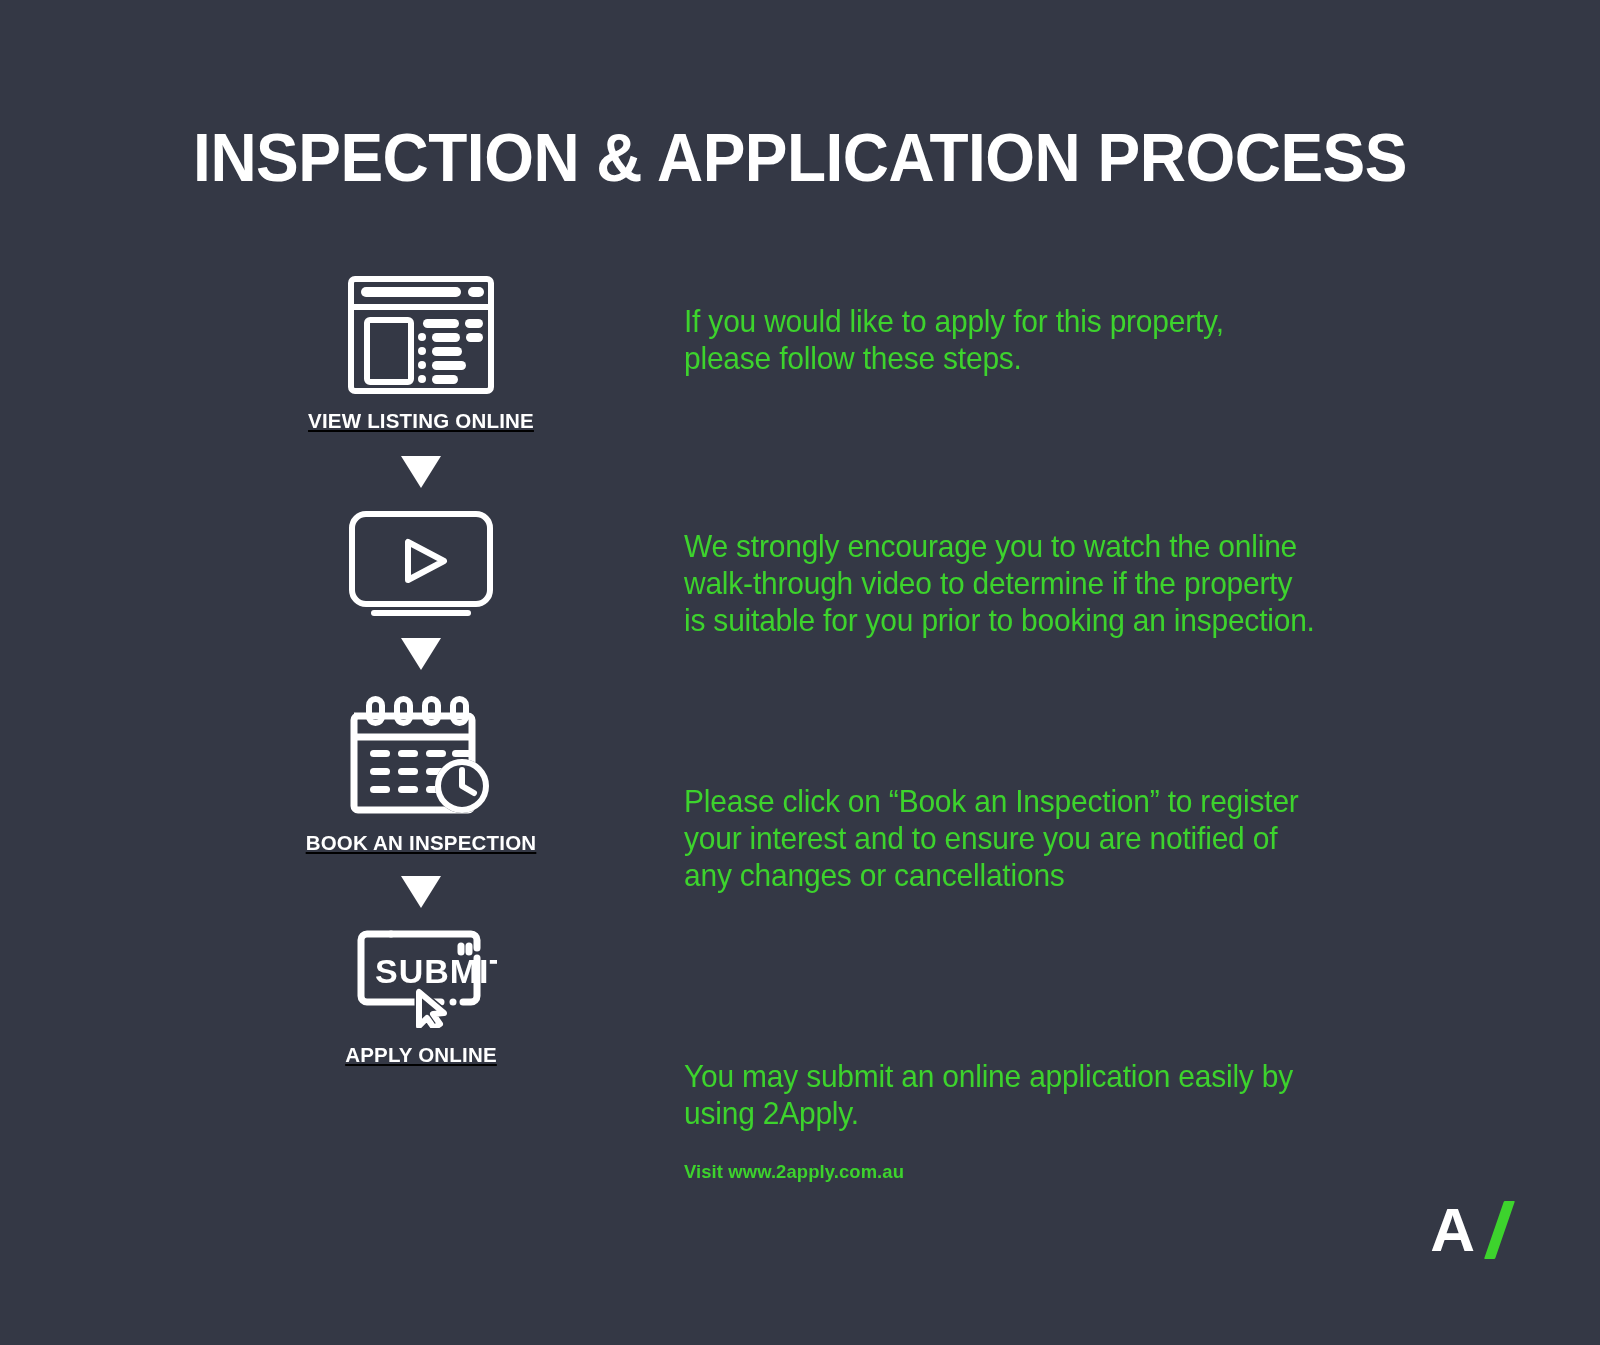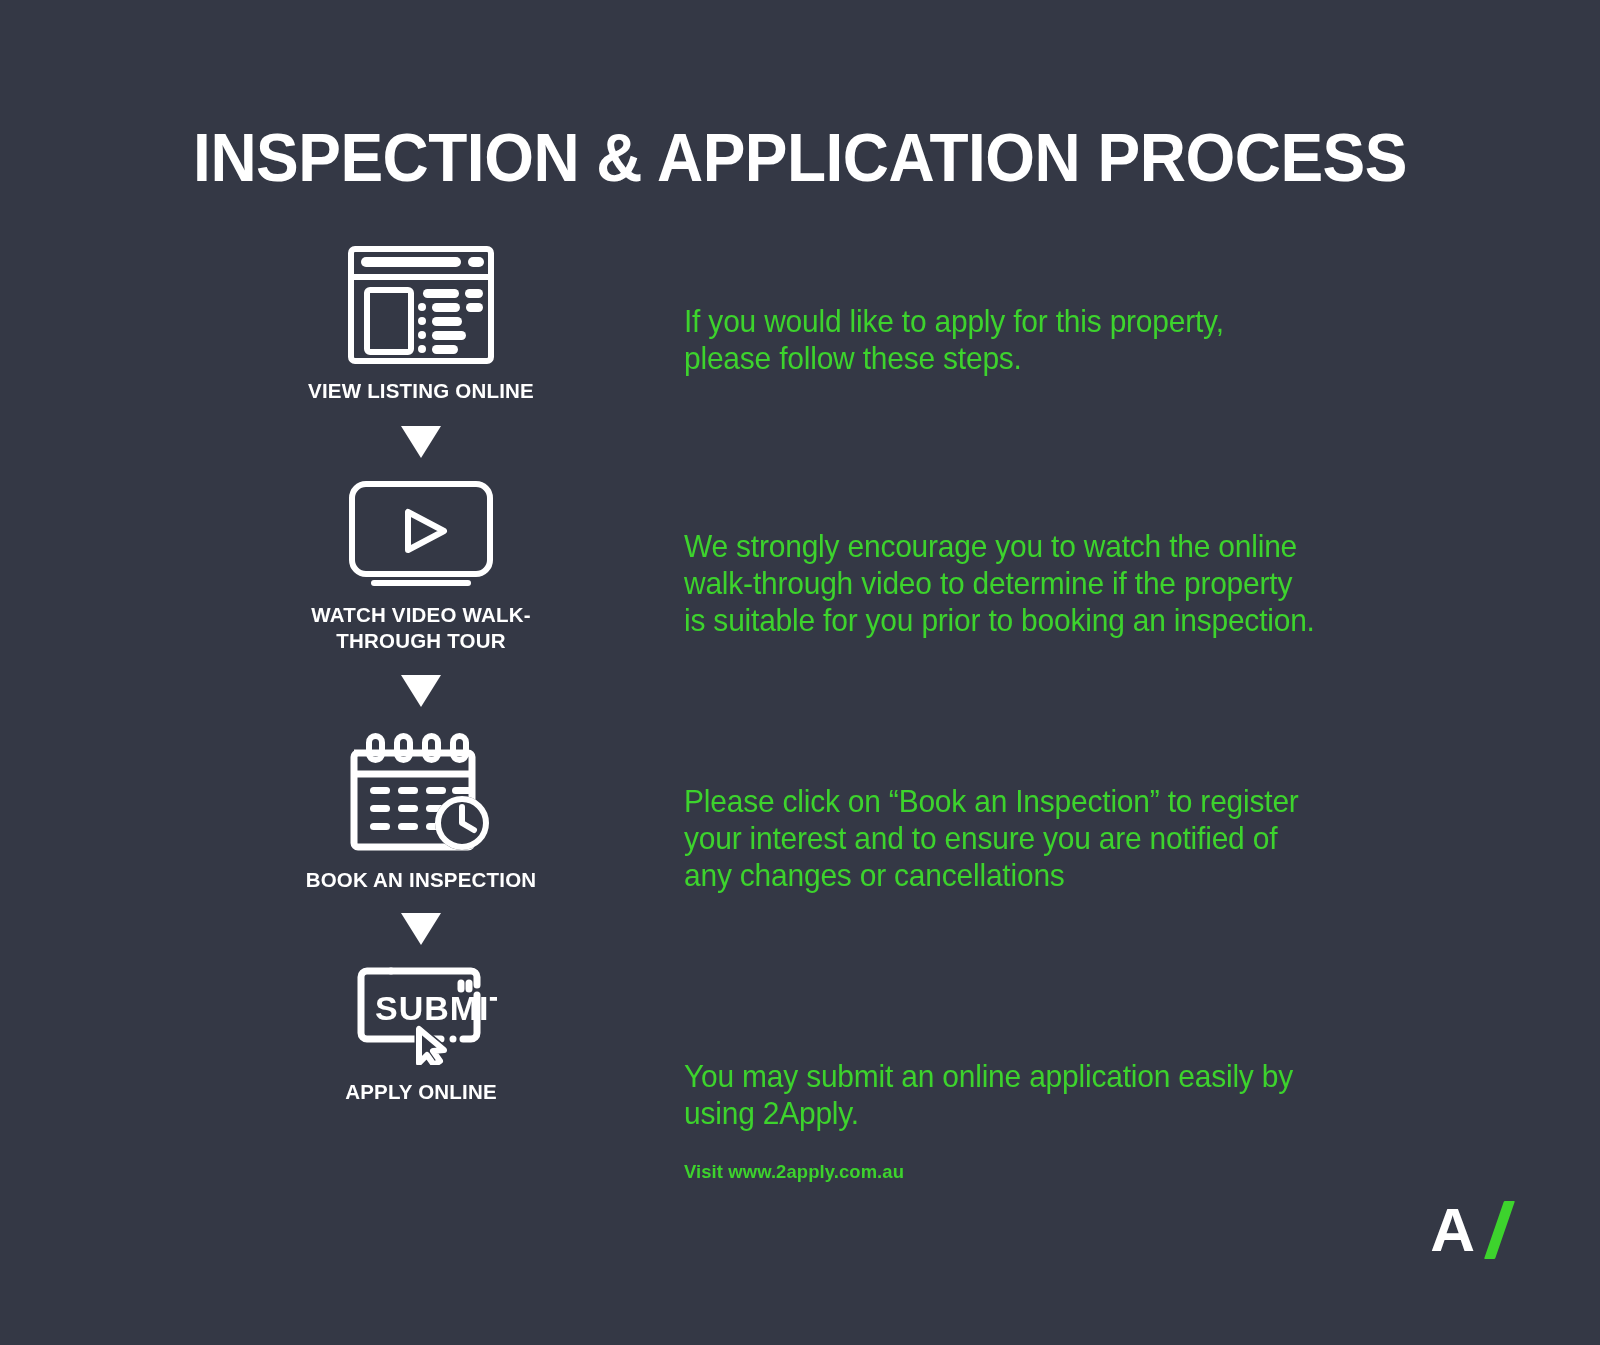--- a/index.html
+++ b/index.html
@@ -34,22 +34,23 @@
     letter-spacing: -0.5px;
     transform: scaleX(0.94);
     transform-origin: center top;
     white-space: nowrap;
   }
 
   
   .flow {
     position: absolute;
     left: 275px;
-    top: 246px;
+    top: 276px;
     width: 292px;
+    text-decoration: underline;
   }
   .step {
     width: 292px;
     text-align: center;
   }
   .icon-wrap {
     display: flex;
     align-items: center;
     justify-content: center;
   }
@@ -181,22 +182,20 @@
     <div class="gap-a"></div>
 
     <div class="step">
       <div class="icon-wrap">
         <svg width="146" height="108" viewBox="0 0 146 108" fill="none" aria-hidden="true">
           <rect x="4" y="4" width="138" height="90" rx="14" stroke="#ffffff" stroke-width="6"></rect>
           <path d="M60 32 L60 70 L96 51 Z" stroke="#ffffff" stroke-width="6" stroke-linejoin="round" stroke-linecap="round" fill="none"></path>
           <line x1="26" y1="103" x2="120" y2="103" stroke="#ffffff" stroke-width="6" stroke-linecap="round"></line>
         </svg>
       </div>
-      <div class="step-label">WATCH VIDEO
-WALK-THROUGH TOUR</div>
     </div>
 
     <div class="gap-b"></div>
     <div class="arrow">
       <svg width="40" height="32" viewBox="0 0 40 32" aria-hidden="true">
           <polygon points="0,0 40,0 20,32" fill="#ffffff"></polygon>
         </svg>
     </div>
     <div class="gap-b"></div>
 

